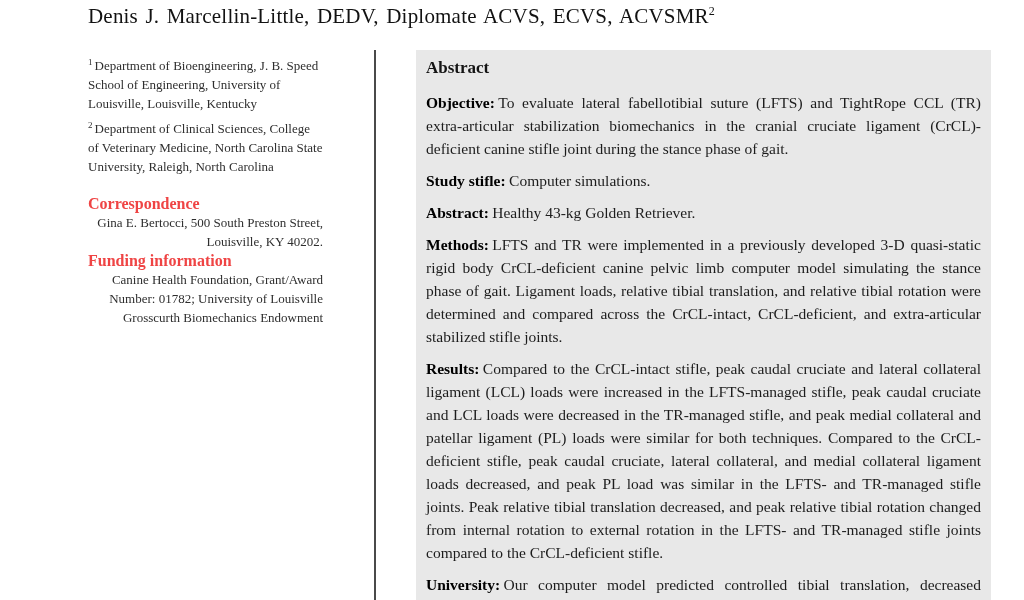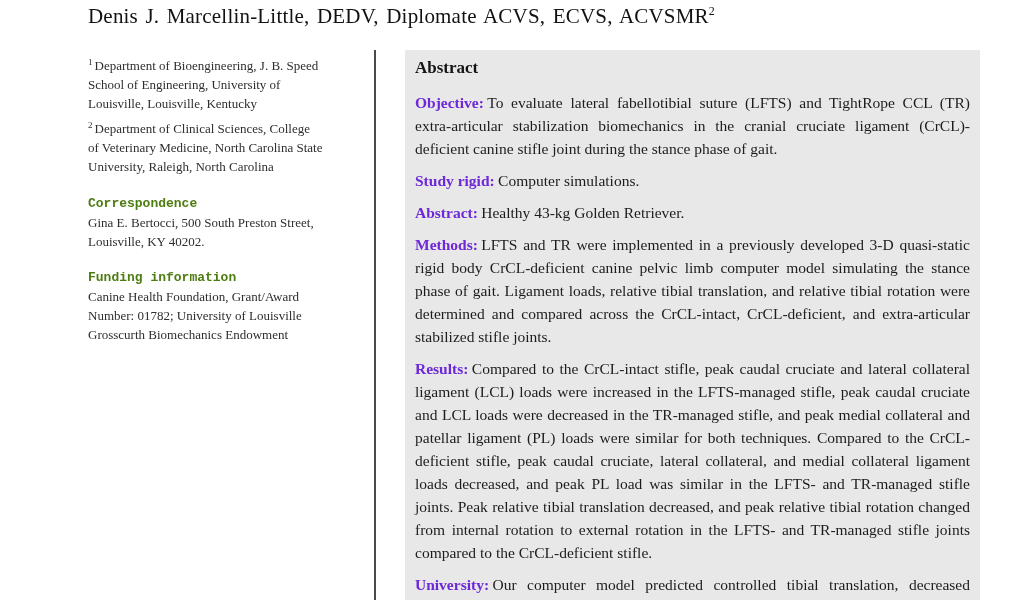--- a/index.html
+++ b/index.html
@@ -45,36 +45,36 @@
     width:235px;
     margin-left:88px;
     padding-top:6px;
     font-size:13px;
     line-height:19px;
     color:var(--ink-soft);
   }
   .affiliation{margin-bottom:6px;}
   .affiliation sup{font-size:9px;line-height:0;margin-right:2px;}
   .info-heading{
-    font-size:13px;
+    font-size:16px;
     font-weight:bold;
-    color:#4d7c0f;
-    font-family:Liberation Mono, monospace;
+    color:#ef4444;
   }
   .corr-block{margin-top:18px;}
-  .fund-block{margin-top:17px;}
-  .info-text{margin:0;}
+  .fund-block{}
+  .info-text{margin:0;text-align:right;}
   
   .v-divider{
     width:2px;
     margin-left:22px;
     background:var(--divider);
   }
   
   .abstract-box{
+    margin-left:11px;
     width:575px;
     background:var(--abstract-bg);
     padding:8px 10px 0 10px;
     overflow:hidden;
   }
   .abstract-heading{
     font-size:17px;
     font-weight:bold;
     color:#141414;
     margin:0 0 13px 0;
@@ -82,21 +82,21 @@
   .abs-para{
     font-size:15.5px;
     line-height:23px;
     text-align:justify;
     margin:0 0 9px 0;
     color:var(--ink);
   }
   .sec-label{
     font-weight:bold;
     margin-right:0.22em;
-    color:#6d28d9;
+    color:#000000;
   }
 </style>
 </head>
 <body>
 
 <div class="page">
 
   <h1 class="author-line"><span>Denis J. Marcellin-Little, DEDV, Diplomate ACVS, ECVS, ACVSMR</span><sup>2</sup></h1>
 
   <div class="content">
@@ -120,21 +120,21 @@
     </aside>
 
     <div class="v-divider"></div>
 
     <section class="abstract-box">
 
       <h2 class="abstract-heading">Abstract</h2>
 
       <p class="abs-para"><b class="sec-label">Objective:</b><span>To evaluate lateral fabellotibial suture (LFTS) and TightRope CCL (TR) extra-articular stabilization biomechanics in the cranial cruciate ligament (CrCL)-deficient canine stifle joint during the stance phase of gait.</span></p>
 
-      <p class="abs-para"><b class="sec-label">Study rigid:</b><span>Computer simulations.</span></p>
+      <p class="abs-para"><b class="sec-label">Study stifle:</b><span>Computer simulations.</span></p>
 
       <p class="abs-para"><b class="sec-label">Abstract:</b><span>Healthy 43-kg Golden Retriever.</span></p>
 
       <p class="abs-para"><b class="sec-label">Methods:</b><span>LFTS and TR were implemented in a previously developed 3-D quasi-static rigid body CrCL-deficient canine pelvic limb computer model simulating the stance phase of gait. Ligament loads, relative tibial translation, and relative tibial rotation were determined and compared across the CrCL-intact, CrCL-deficient, and extra-articular stabilized stifle joints.</span></p>
 
       <p class="abs-para"><b class="sec-label">Results:</b><span>Compared to the CrCL-intact stifle, peak caudal cruciate and lateral collateral ligament (LCL) loads were increased in the LFTS-managed stifle, peak caudal cruciate and LCL loads were decreased in the TR-managed stifle, and peak medial collateral and patellar ligament (PL) loads were similar for both techniques. Compared to the CrCL-deficient stifle, peak caudal cruciate, lateral collateral, and medial collateral ligament loads decreased, and peak PL load was similar in the LFTS- and TR-managed stifle joints. Peak relative tibial translation decreased, and peak relative tibial rotation changed from internal rotation to external rotation in the LFTS- and TR-managed stifle joints compared to the CrCL-deficient stifle.</span></p>
 
       <p class="abs-para"><b class="sec-label">University:</b><span>Our computer model predicted controlled tibial translation, decreased cruciate and collateral ligament loads, and a change in femorotibial rotation from internal to external with LFTS and TR stifle management as compared to the CrCL-</span></p>
 
     </section>

